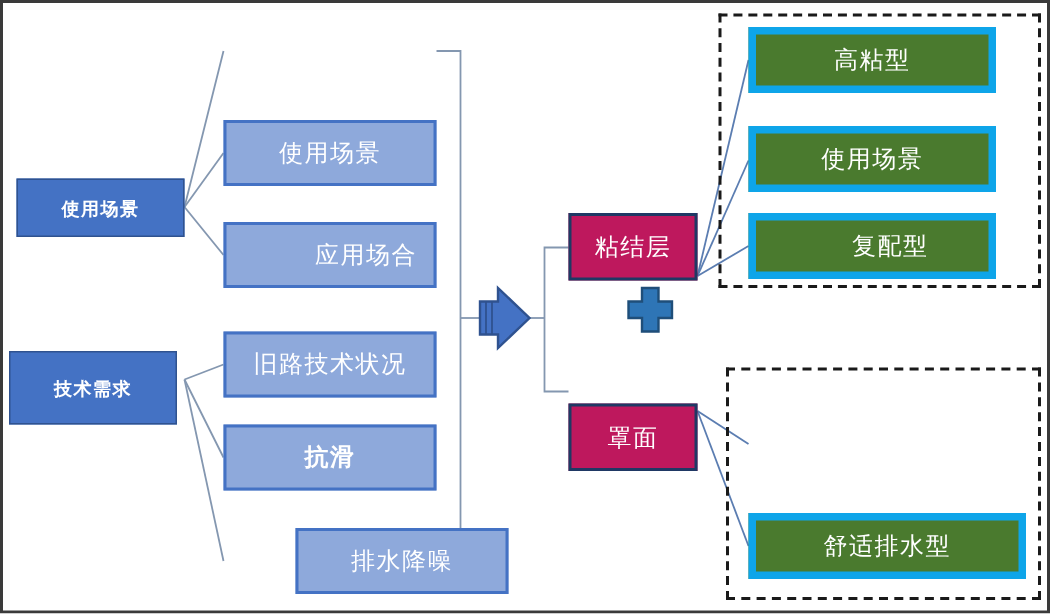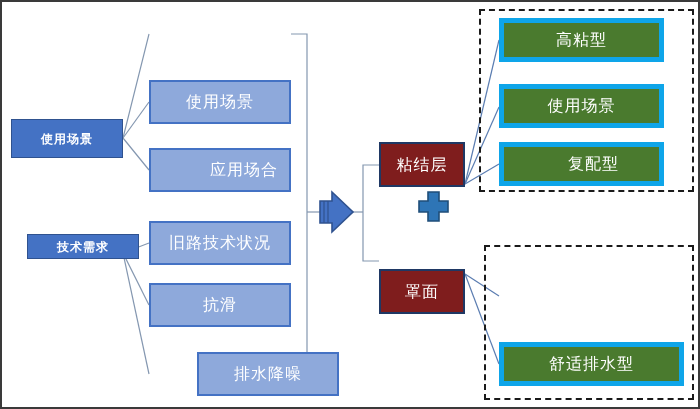--- a/index.html
+++ b/index.html
@@ -45,21 +45,21 @@
     font-weight: bold;
   }
   
   .node-factor {
     background: #8EA9DB;
     border: 2px solid #4472C4;
     font-size: 16px;
   }
   
   .node-layer {
-    background: #7f1d1d;
+    background: #be185d;
     border: 2px solid #1F3864;
     font-size: 16px;
   }
   
   .node-product {
     background: #4A7A2E;
     border: 5px solid #0ea5e9;
     font-size: 16px;
   }
   
@@ -118,30 +118,30 @@
     <g>
       <path d="M 417,199 L 426,199 L 426,190 L 437,190 L 437,199 L 446,199 L 446,210 L 437,210 L 437,219 L 426,219 L 426,210 L 417,210 Z" fill="#2E75B6" stroke="#1F4E79" stroke-width="1.6"></path>
     </g>
   </svg>
 
   <div class="group-box" style="left:477px; top:7px; width:215px; height:183px;"></div>
   <div class="group-box" style="left:482px; top:243px; width:210px; height:155px;"></div>
 
   <div class="node node-root" style="left:9px; top:117px; width:112px; height:39px;">使用场景</div>
 
-  <div class="node node-root" style="left:25px; top:232px; width:112px; height:25px;">技术需求</div>
+  <div class="node node-root" style="left:4px; top:232px; width:112px; height:49px;">技术需求</div>
 
 
   <div class="node node-factor" style="left:147px; top:78px; width:142px; height:44px;">使用场景</div>
 
   <div class="node node-factor" style="left:147px; top:146px; width:142px; height:44px;padding-left:48px;">应用场合</div>
 
   <div class="node node-factor" style="left:147px; top:219px; width:142px; height:44px;text-align:center;">旧路技术状况</div>
 
-  <div class="node node-factor" style="left:147px; top:281px; width:142px; height:44px;">抗滑</div>
+  <div class="node node-factor" style="left:147px; top:281px; width:142px; height:44px;font-weight:bold;">抗滑</div>
 
   <div class="node node-factor" style="left:147px; top:350px; width:142px; height:44px;margin-left:48px;">排水降噪</div>
 
   <div class="node node-layer" style="left:377px; top:140px; width:86px; height:45px;">粘结层</div>
 
   <div class="node node-layer" style="left:377px; top:235px; width:86px; height:45px;margin-top:32px;">罩面</div>
 
   <div class="node node-product" style="left:497px; top:16px; width:165px; height:44px;">高粘型</div>
 
   <div class="node node-product" style="left:497px; top:82px; width:165px; height:44px;">使用场景</div>

